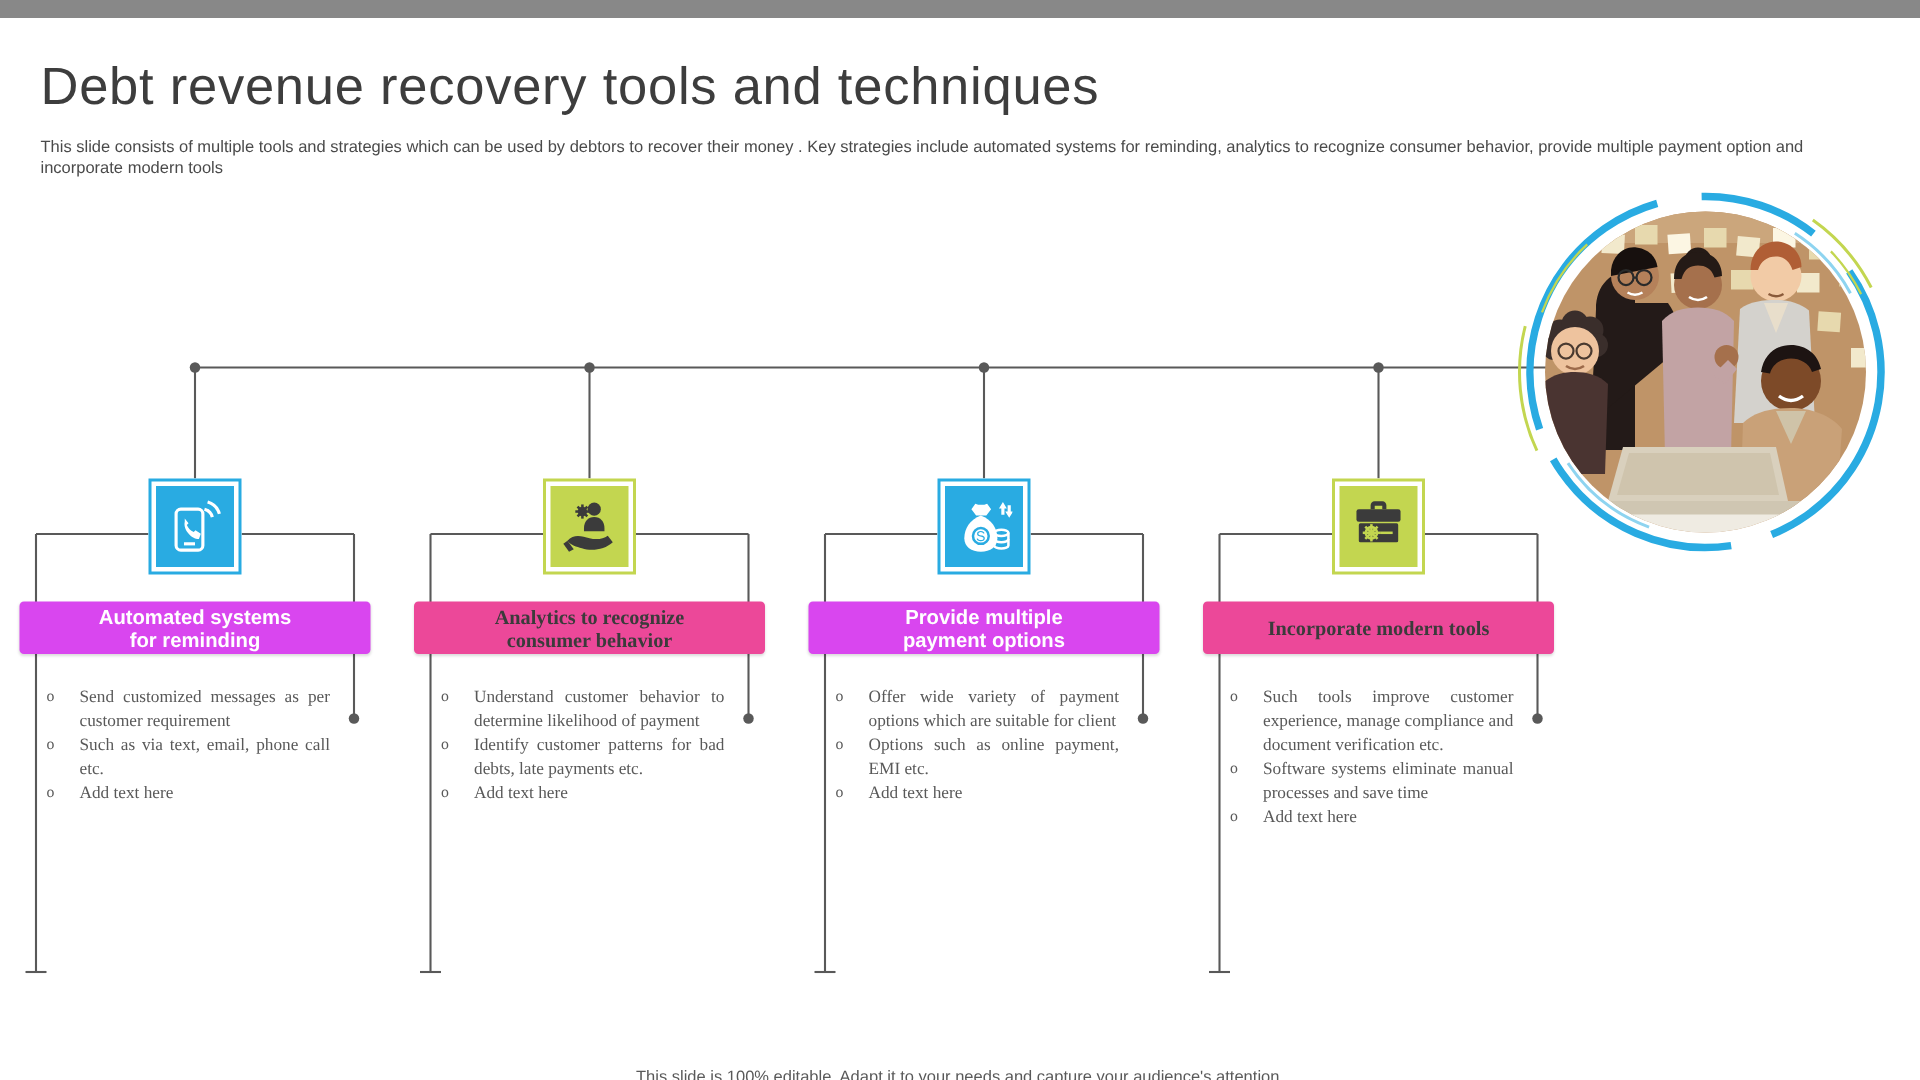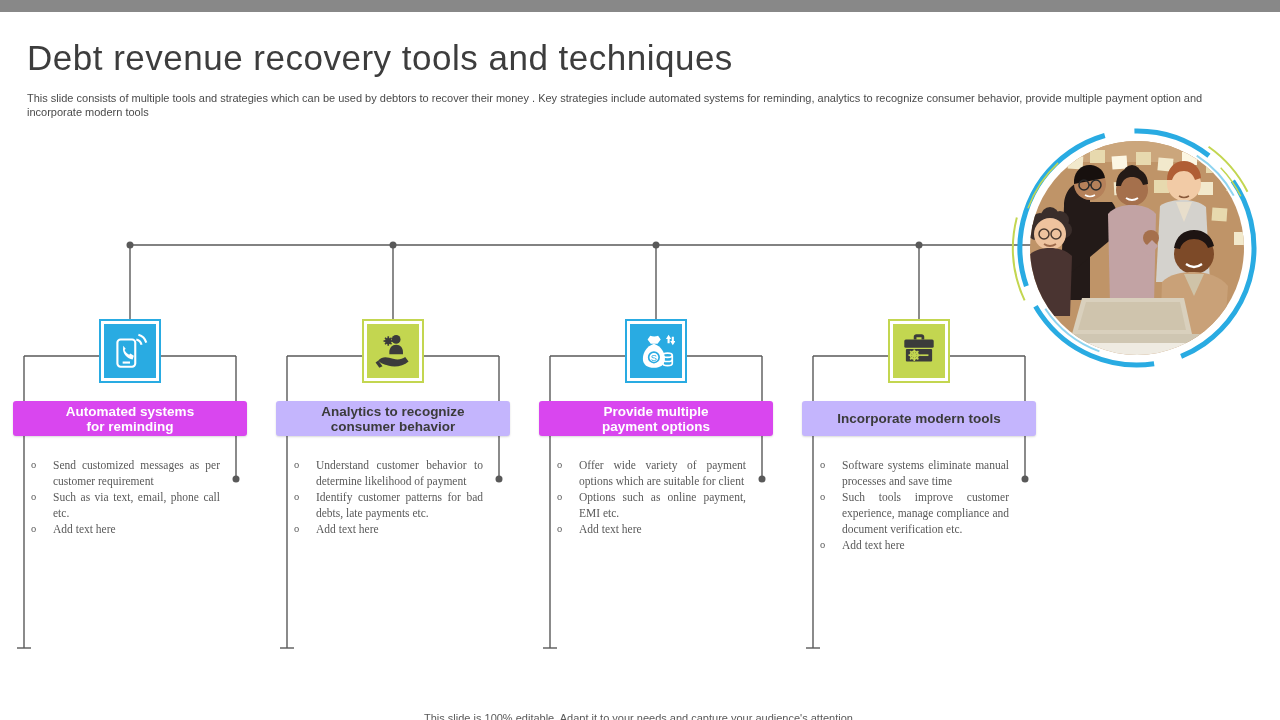--- a/index.html
+++ b/index.html
@@ -39,21 +39,21 @@
   .green .icon-box-inner { background:#C3D650; }
 
   .header-bar {
     position:absolute; left:3px; top:89px; width:234px; height:35px;
     border-radius:3px; display:flex; flex-direction:column;
     align-items:center; justify-content:center;
     font-size:13.5px; font-weight:bold; line-height:15px; text-align:center;
     box-shadow:0 1px 2px rgba(0,0,0,0.15);
   }
   .blue .header-bar { background:#d946ef; color:#ffffff; }
-  .green .header-bar { background:#c4b5fd; color:#3b3b3b; }
+  .green .header-bar { background:#ec4899; color:#3b3b3b;font-family:Liberation Serif, serif; }
 
   .bullets { position:absolute; left:18px; top:145px; width:192px; list-style:none; }
   .bullets li {
     position:relative; padding-left:25px; margin-bottom:0;
     font-size:11.5px; line-height:16px; color:#595959; text-align:justify;font-family:Liberation Serif, serif;
   }
   .bullets li::before {
     content:"o"; position:absolute; left:3px; top:0;
     font-size:10.5px; color:#595959;
   }
@@ -229,22 +229,22 @@
             <line x1="17.4" y1="20.1" x2="9.6" y2="27.9"></line>
             <line x1="19" y1="24" x2="27" y2="24"></line>
           </g>
         </svg>
       </div>
     </div>
     <div class="header-bar">
       <span>Incorporate modern tools</span>
     </div>
     <ul class="bullets">
+      <li>Such tools improve customer experience, manage compliance and document verification etc.</li>
       <li>Software systems eliminate manual processes and save time</li>
-      <li>Such tools improve customer experience, manage compliance and document verification etc.</li>
       <li>Add text here</li>
     </ul>
   </div>
 
   <svg id="photo-group" width="272" height="258" viewBox="0 0 272 258">
     <defs>
       <clipPath id="photoClip">
           <circle cx="135" cy="126" r="107"></circle>
         </clipPath>
     </defs>

